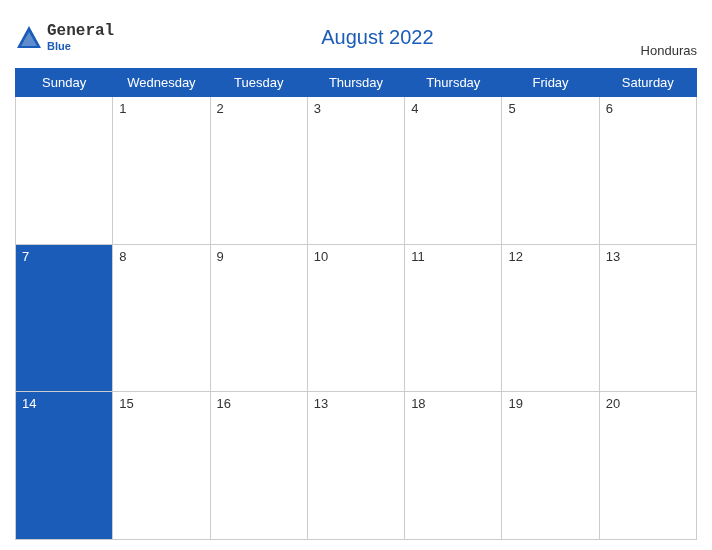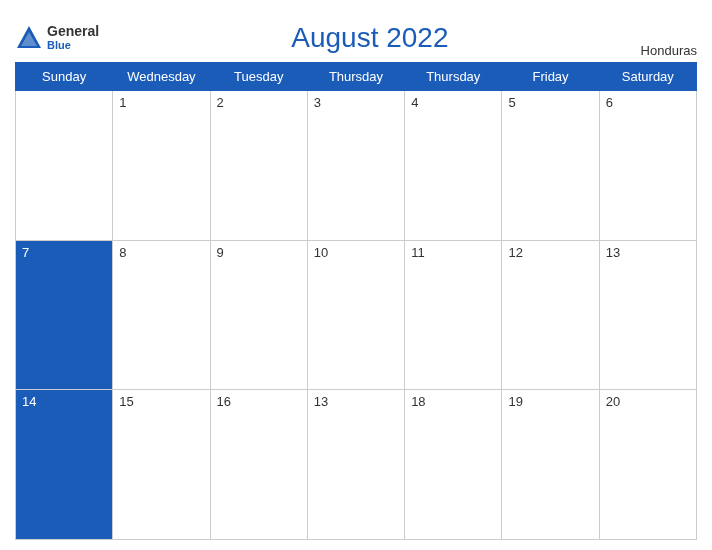--- a/index.html
+++ b/index.html
@@ -22,50 +22,52 @@
       display: flex;
       align-items: center;
       gap: 4px;
     }
     .logo-text {
       display: flex;
       flex-direction: column;
       line-height: 1.1;
     }
     .logo-general {
-      font-size: 14px;
+      font-size: 16px;
       color: #333;
       font-weight: bold;
+      font-family: Liberation Mono, monospace;
     }
     .logo-blue {
       font-size: 11px;
       color: #1a5cb8;
       font-weight: bold;
     }
     .logo-icon {
       width: 28px;
       height: 28px;
     }
     .month-title {
-      font-size: 28px;
+      font-size: 20px;
       color: #1a5cb8;
       font-weight: normal;
       text-align: left;
     }
     .country {
       font-size: 13px;
       color: #333;
       text-align: right;
       align-self: flex-end;
       padding-bottom: 2px;
       margin-top: 28px;
     }
     .calendar {
       width: 100%;
       border-collapse: collapse;
+      margin-top: 6px;
       flex: 1;
       padding-left: 32px;
     }
     .calendar thead tr {
       background-color: #1a5cb8;
     }
     .calendar thead th {
       color: #fff;
       font-size: 13px;
       font-weight: normal;

